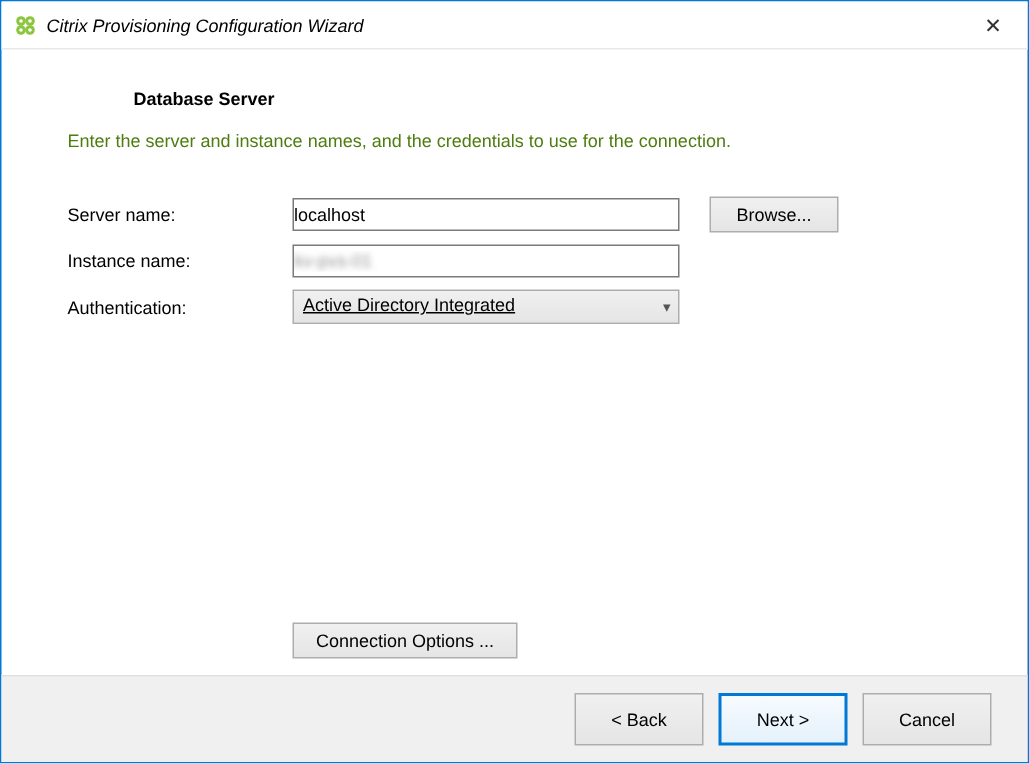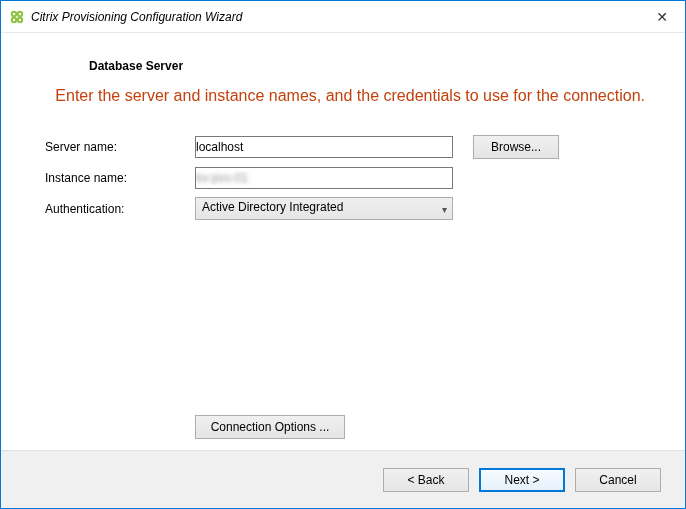--- a/index.html
+++ b/index.html
@@ -38,24 +38,23 @@
       padding: 26px 40px 0 44px;
       position: relative;
     }
     .heading {
       font-weight: bold;
       font-size: 12px;
       margin-bottom: 14px;
       padding-left: 44px;
     }
     .description {
-      font-size: 16px;
-      color: #c2410c;
+      font-size: 12px;
+      color: #4d7c0f;
       margin-bottom: 30px;
-      text-align: right;
     }
 
     .form-row {
       display: flex;
       align-items: center;
       margin-bottom: 8px;
     }
     .form-label {
       width: 150px;
       font-size: 12px;
@@ -82,20 +81,21 @@
     }
     .select-input {
       width: 100%; height: 100%;
       border: 1px solid #adadad;
       background: linear-gradient(#f0f0f0,#e5e5e5);
       font-size: 12px;
       padding: 2px 22px 2px 6px;
       appearance: none;
       -webkit-appearance: none;
       cursor: pointer;
+      text-decoration: underline;
     }
     .select-chevron {
       position: absolute;
       right: 6px; top: 50%;
       transform: translateY(-50%);
       pointer-events: none;
       font-size: 10px;
       color: #555;
     }
 
@@ -129,21 +129,21 @@
       border-top: 1px solid #dfdfdf;
       display: flex;
       align-items: center;
       justify-content: flex-end;
       gap: 10px;
       padding: 0 24px 0 0;
       background: #f0f0f0;
     }
     .footer .std-btn {
       min-width: 86px;
-      height: 24px;
+      height: 35px;
     }
     .next-btn {
       border: 2px solid #0078d7 !important;
       background: linear-gradient(#f6fbff,#e5f1fb) !important;
     }
   </style>
 </head>
 <body>
 
 <div class="window">

